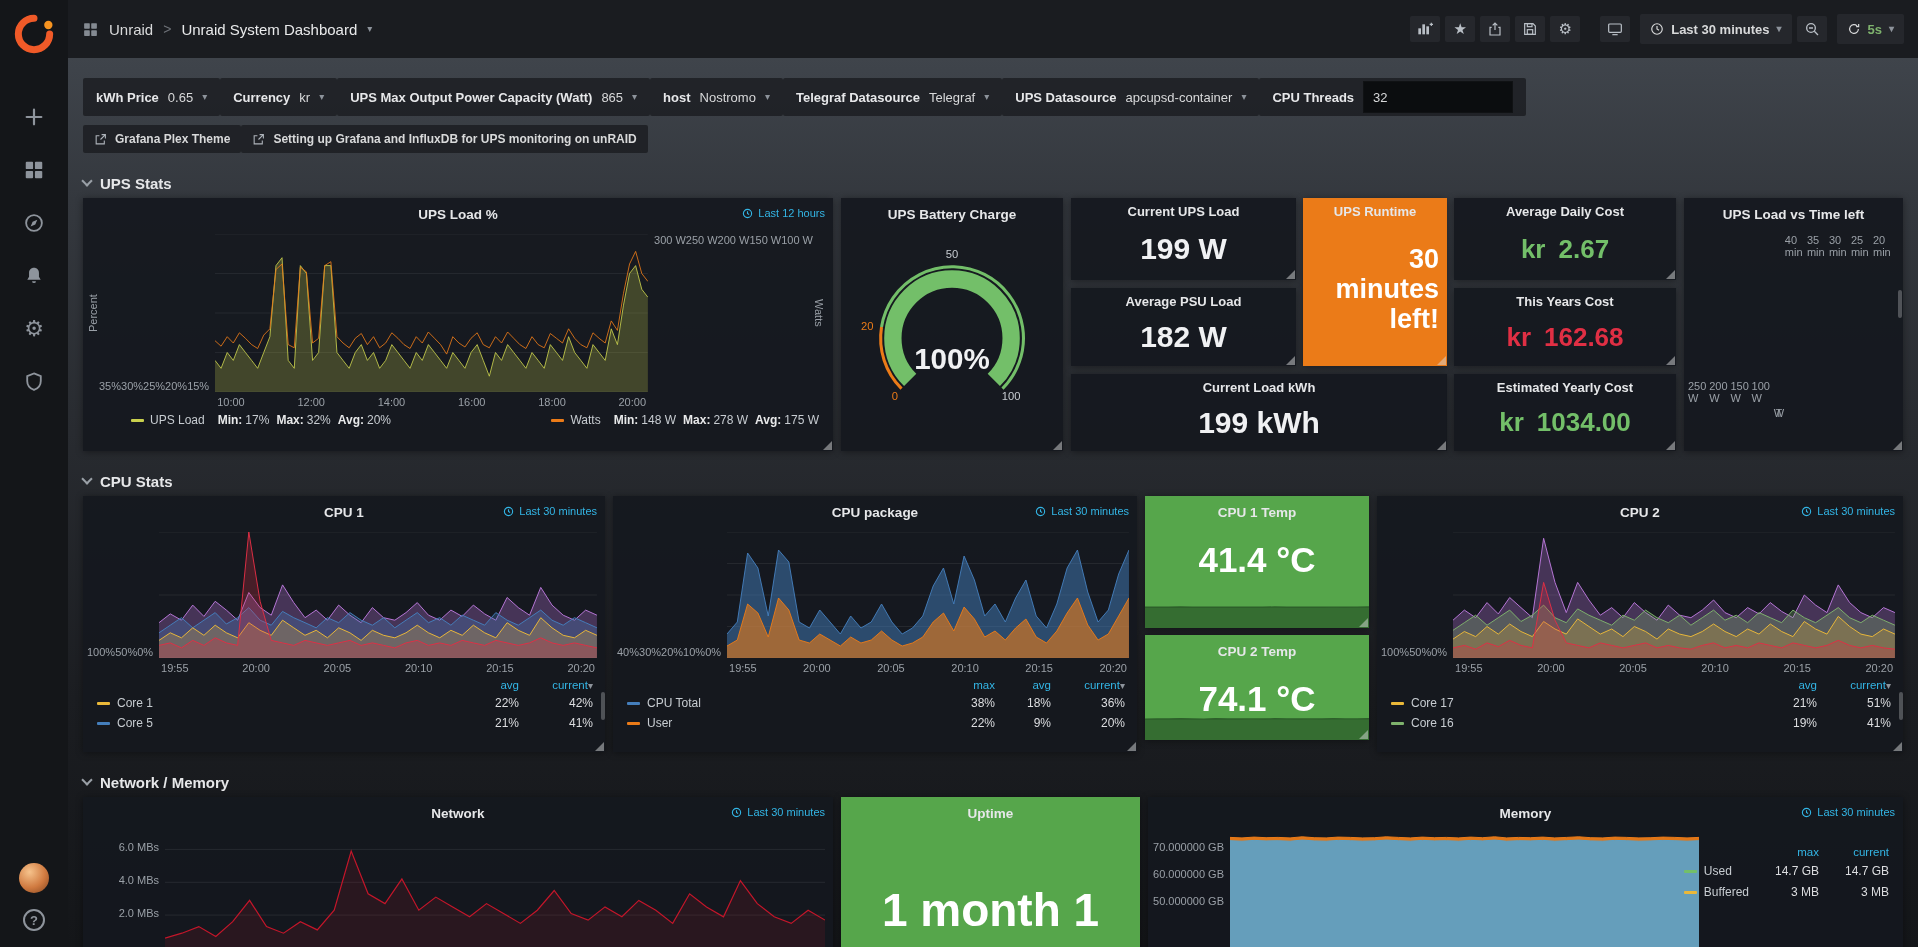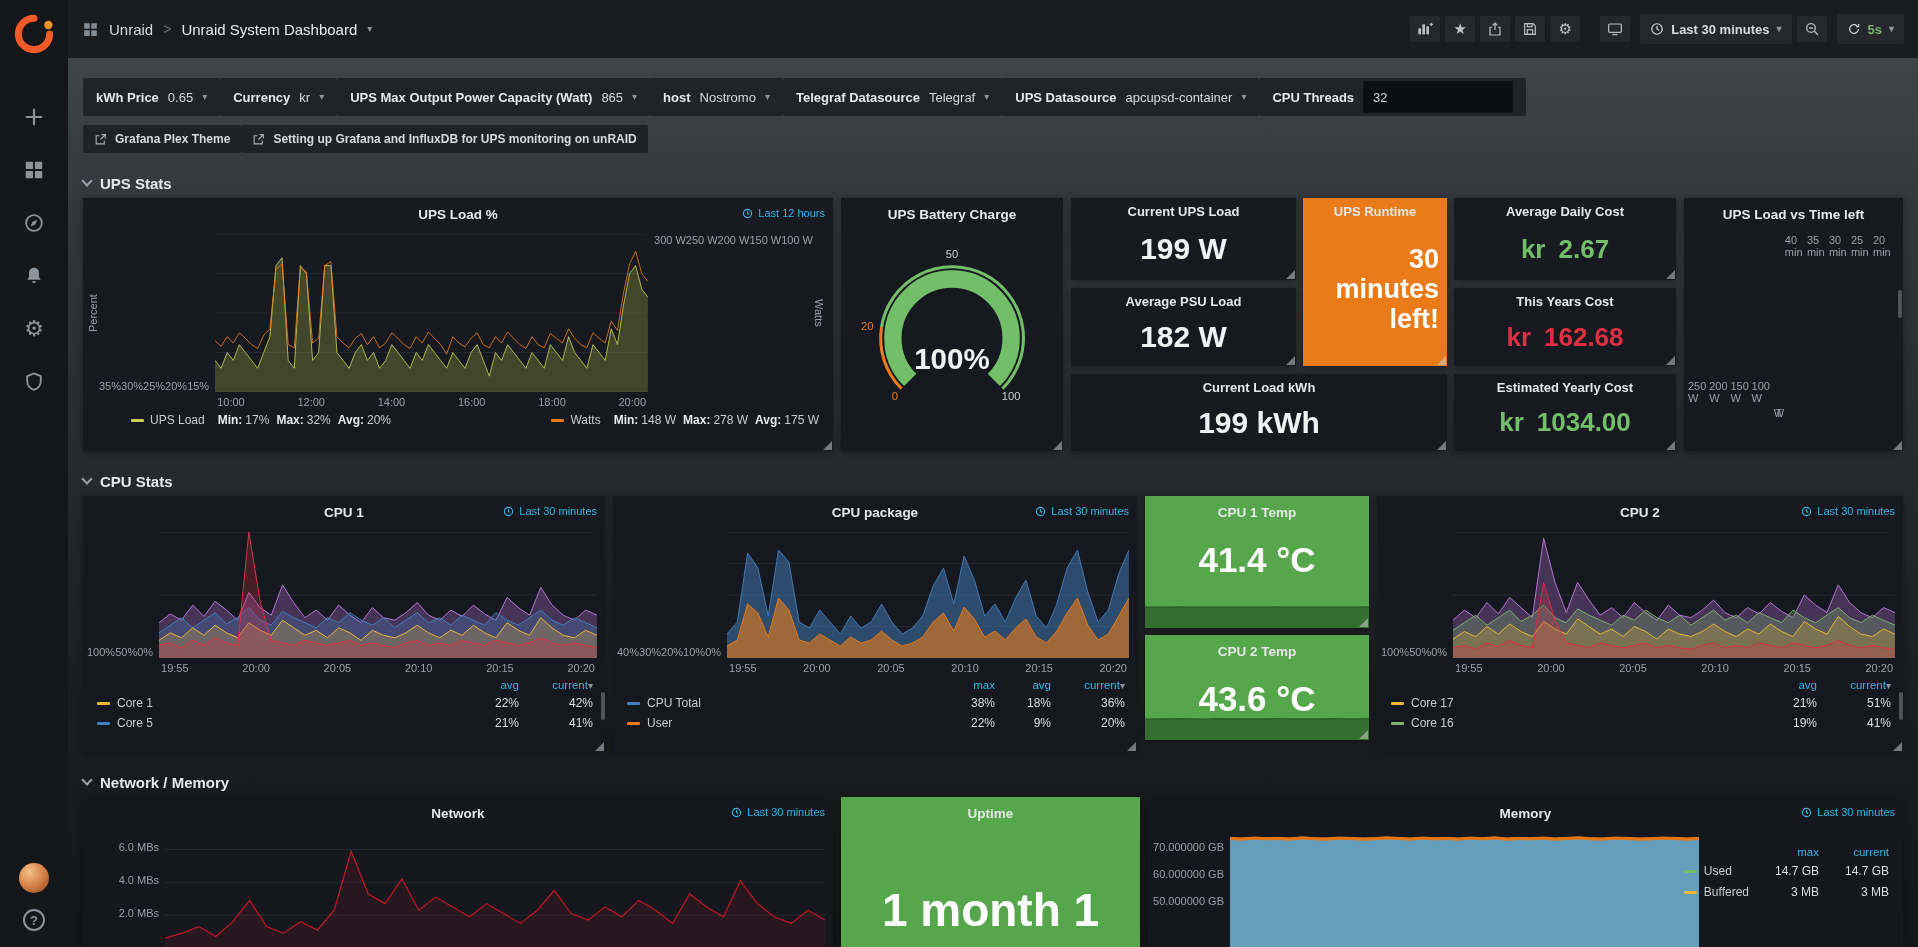--- a/index.html
+++ b/index.html
@@ -634,21 +634,21 @@
               <svg style="position:absolute;inset:0;width:100%;height:100%" viewBox="0 0 224 38" preserveAspectRatio="none">
                 <path d="M0.0,17.2L11.8,17.1L23.6,17.3L35.4,17.0L47.2,17.2L58.9,17.3L70.7,17.1L82.5,17.2L94.3,17.3L106.1,17.1L117.9,17.2L129.7,17.0L141.5,17.2L153.3,17.3L165.1,17.1L176.8,17.2L188.6,17.1L200.4,17.2L212.2,17.1L224.0,17.0L224,38L0,38Z" fill="#2d5f2a" fill-opacity="0.8"></path>
                 <path d="M0.0,17.2L11.8,17.1L23.6,17.3L35.4,17.0L47.2,17.2L58.9,17.3L70.7,17.1L82.5,17.2L94.3,17.3L106.1,17.1L117.9,17.2L129.7,17.0L141.5,17.2L153.3,17.3L165.1,17.1L176.8,17.2L188.6,17.1L200.4,17.2L212.2,17.1L224.0,17.0" fill="none" stroke="#2d5f2a" stroke-width="1.4"></path>
               </svg>
             </div>
         </section>
         <section class="panel panel-green temp-panel" style="height:105px">
           <header class="panel-header">
               <span class="panel-title">CPU 2 Temp</span>
             </header>
-          <div class="temp-value">43.6 °C</div>
+          <div class="temp-value">74.1 °C</div>
           <div class="spark">
               <svg style="position:absolute;inset:0;width:100%;height:100%" viewBox="0 0 224 38" preserveAspectRatio="none">
                 <path d="M0.0,17.1L11.8,16.9L23.6,17.0L35.4,16.8L47.2,17.0L58.9,17.1L70.7,16.8L82.5,17.0L94.3,17.0L106.1,16.9L117.9,17.0L129.7,16.8L141.5,16.9L153.3,17.0L165.1,16.9L176.8,17.0L188.6,16.8L200.4,16.9L212.2,16.9L224.0,16.8L224,38L0,38Z" fill="#2d5f2a" fill-opacity="0.8"></path>
                 <path d="M0.0,17.1L11.8,16.9L23.6,17.0L35.4,16.8L47.2,17.0L58.9,17.1L70.7,16.8L82.5,17.0L94.3,17.0L106.1,16.9L117.9,17.0L129.7,16.8L141.5,16.9L153.3,17.0L165.1,16.9L176.8,17.0L188.6,16.8L200.4,16.9L212.2,16.9L224.0,16.8" fill="none" stroke="#2d5f2a" stroke-width="1.4"></path>
               </svg>
             </div>
         </section>
       </div>
 
       <section class="panel p-cpu w-cpu2">

